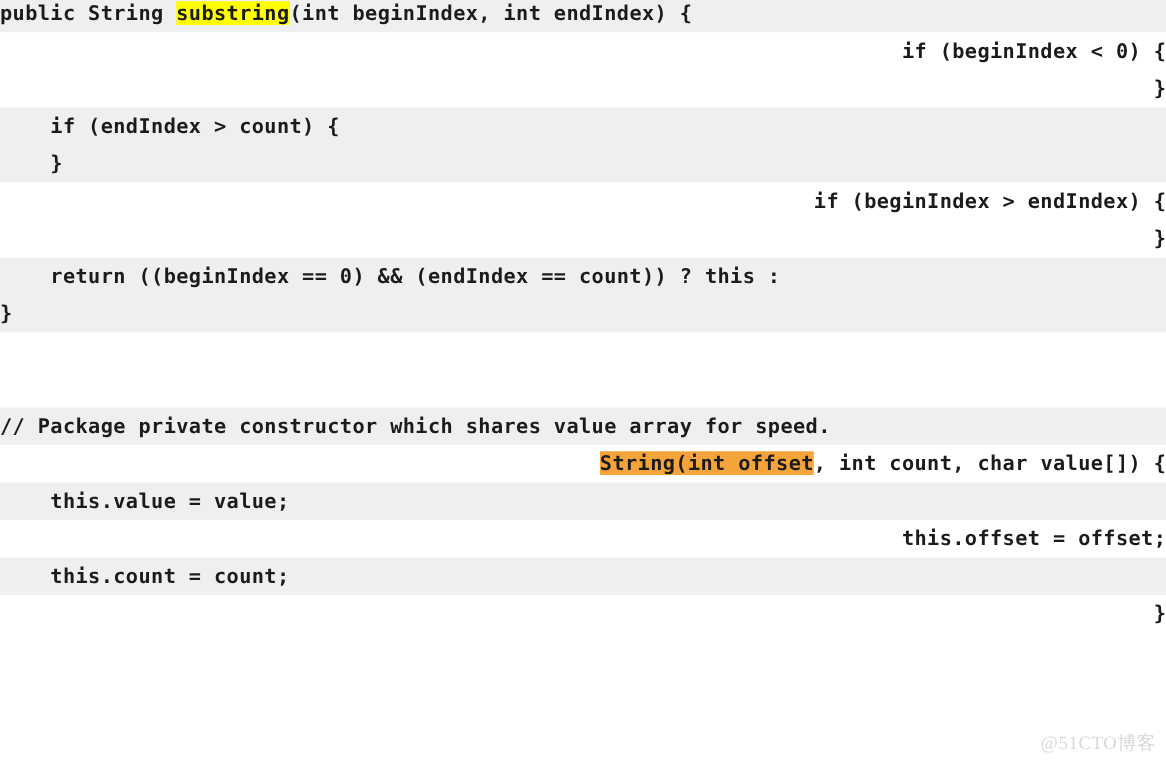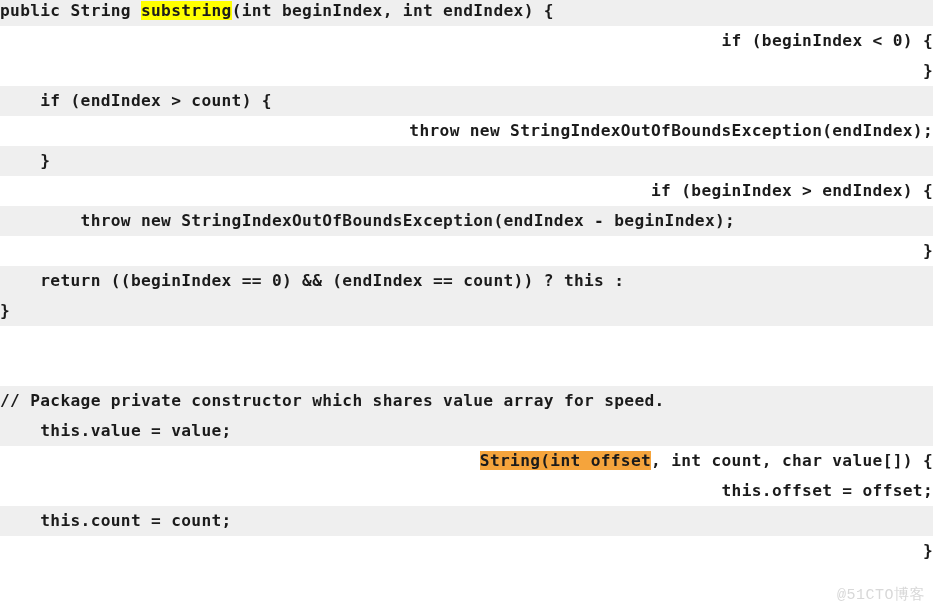--- a/index.html
+++ b/index.html
@@ -60,48 +60,46 @@
   }
   .hl-orange {
     background: #f5a43c;
     color: #1b1b1b;
   }
 
   #watermark {
     position: absolute;
     right: 8px;
     bottom: 8px;
-    font-family: Liberation Mono, monospace;
+    font-family: Liberation Serif, serif;
     font-size: 15px;
     font-weight: 400;
     color: #d8d8d8;
     letter-spacing: 0.5px;
     user-select: none;
     pointer-events: none;
   }
 </style>
 </head>
 <body>
 
 <div id="code-listing">
   <div class="code-rows">
       <div class="code-row stripe-gray"><span class="code-text"><span>public String </span><span class="hl-yellow">substring</span><span>(int beginIndex, int endIndex) {</span></span></div>
       <div class="code-row stripe-white"><span class="code-text"><span>    if (beginIndex &lt; 0) {</span></span></div>
       <div class="code-row stripe-white"><span class="code-text"><span>    }</span></span></div>
       <div class="code-row stripe-gray"><span class="code-text"><span>    if (endIndex &gt; count) {</span></span></div>
-      <div class="code-row stripe-white"><span class="code-text"><span>        throw new StringIndexOutOfBoundsException(endIndex);</span></span></div>
       <div class="code-row stripe-gray"><span class="code-text"><span>    }</span></span></div>
       <div class="code-row stripe-white"><span class="code-text"><span>    if (beginIndex &gt; endIndex) {</span></span></div>
-      <div class="code-row stripe-gray"><span class="code-text"><span>        throw new StringIndexOutOfBoundsException(endIndex - beginIndex);</span></span></div>
       <div class="code-row stripe-white"><span class="code-text"><span>    }</span></span></div>
       <div class="code-row stripe-gray"><span class="code-text"><span>    return ((beginIndex == 0) &amp;&amp; (endIndex == count)) ? this :</span></span></div>
       <div class="code-row stripe-gray"><span class="code-text"><span>}</span></span></div>
       <div class="code-row stripe-white"><span class="code-text"><span></span></span></div>
       <div class="code-row stripe-white"><span class="code-text"><span></span></span></div>
       <div class="code-row stripe-gray"><span class="code-text"><span>// Package private constructor which shares value array for speed.</span></span></div>
+      <div class="code-row stripe-white"><span class="code-text"><span class="hl-orange">String(int offset</span><span>, int count, char value[]) {</span></span></div>
       <div class="code-row stripe-gray"><span class="code-text"><span>    this.value = value;</span></span></div>
-      <div class="code-row stripe-white"><span class="code-text"><span class="hl-orange">String(int offset</span><span>, int count, char value[]) {</span></span></div>
       <div class="code-row stripe-white"><span class="code-text"><span>    this.offset = offset;</span></span></div>
       <div class="code-row stripe-gray"><span class="code-text"><span>    this.count = count;</span></span></div>
       <div class="code-row stripe-white"><span class="code-text"><span> }</span></span></div>
     </div>
   <div id="watermark">@51CTO博客</div>
 </div>
 
 </body></html>

